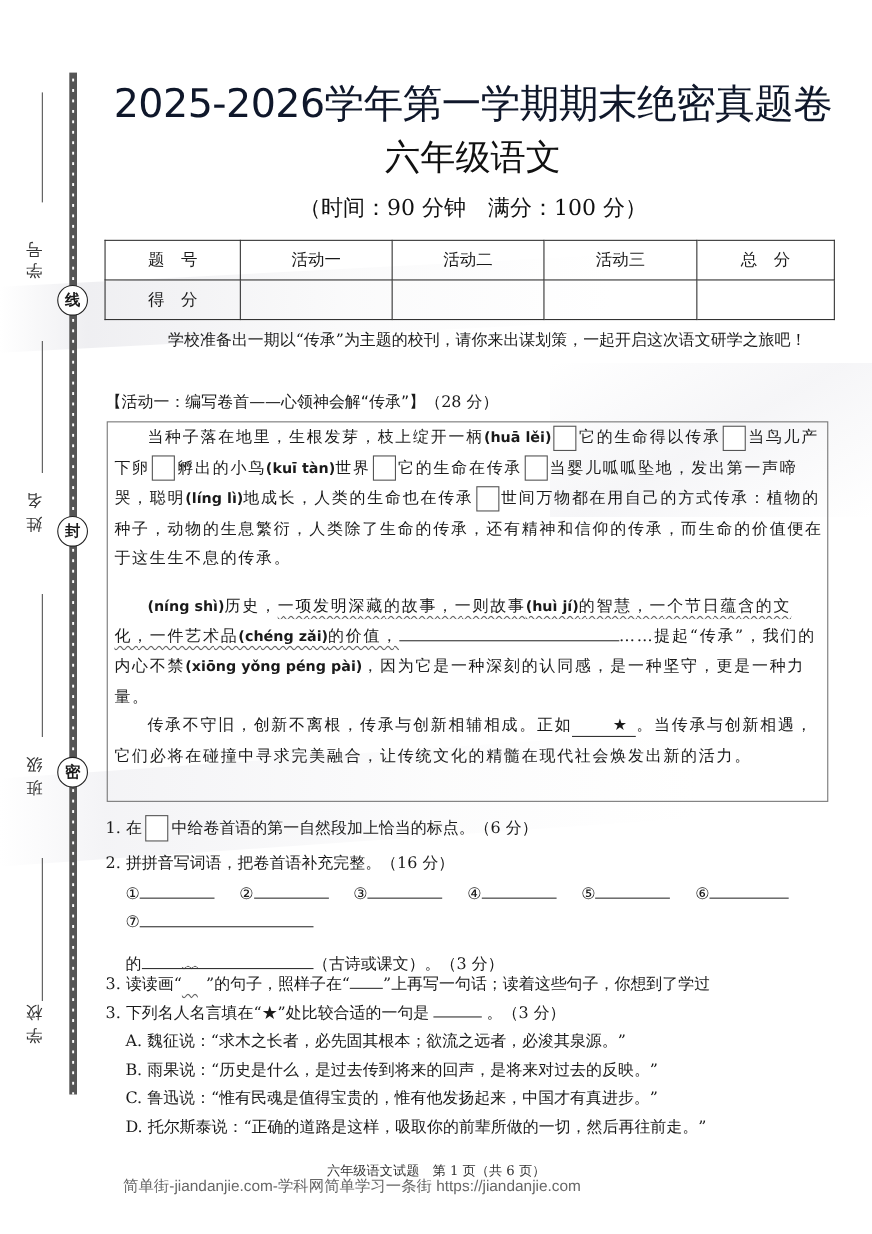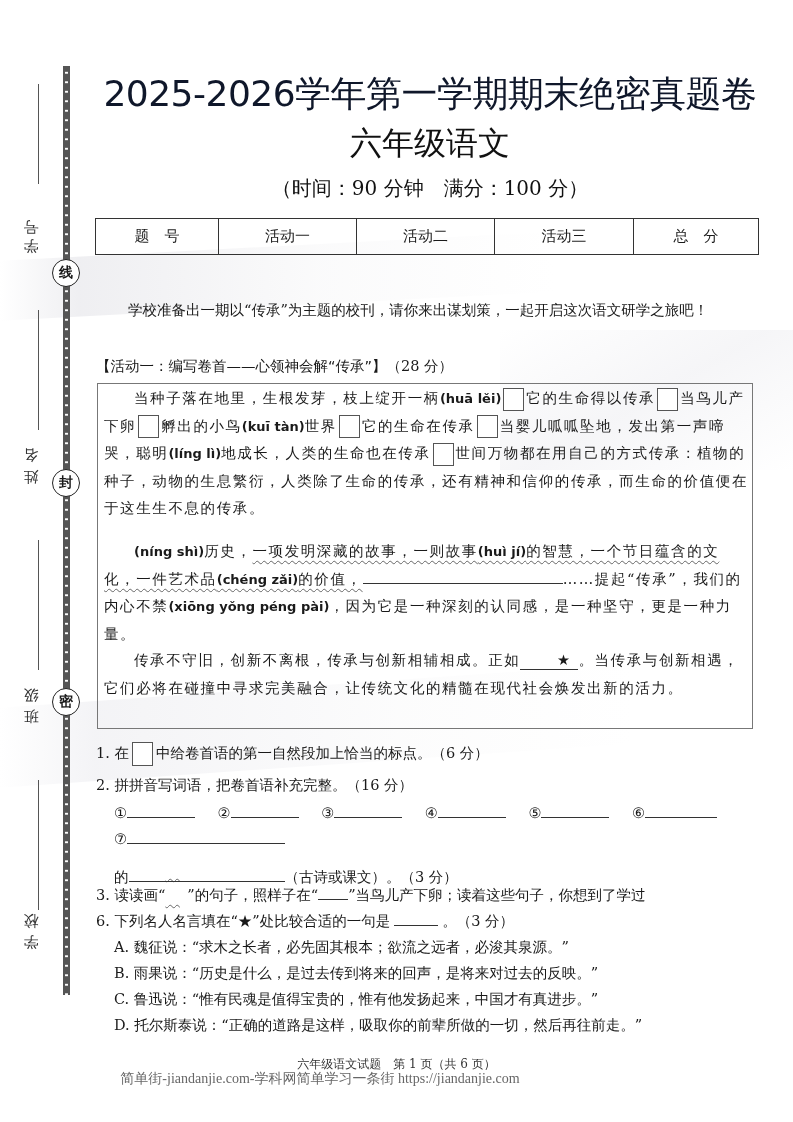--- a/index.html
+++ b/index.html
@@ -19,36 +19,36 @@
   .side-label { position:absolute; left:22px; width:30px; font-size:15px; color:#333; writing-mode:vertical-rl; transform:rotate(180deg); letter-spacing:8px; text-align:center; }
   .side-line { position:absolute; left:38px; width:1px; background:#555; }
 
   .title1 { position:absolute; left:100px; top:70px; width:660px; text-align:center; font-family:"DejaVu Sans","Liberation Sans",sans-serif; font-size:36px; font-weight:normal; letter-spacing:-0.5px; color:#0f172a; }
   .title2 { position:absolute; left:100px; top:122px; width:660px; text-align:center; font-family:"DejaVu Sans","Liberation Sans",sans-serif; font-size:32px; color:#111; }
   .subtitle { position:absolute; left:100px; top:175px; width:660px; text-align:center; font-size:20px; color:#111; }
 
   table.score { position:absolute; left:95px; top:218px; width:664px; border-collapse:collapse; font-family:"DejaVu Sans","Liberation Sans",sans-serif; font-size:15px; }
   table.score td { border:1.5px solid #333; height:33px; text-align:center; }
 
-  .p { position:absolute; font-size:14.5px; line-height:27px; color:#1a1a1a; }
+  .p { position:absolute; font-size:14.5px; line-height:27px; color:#1a1a1a;text-align:center; }
   .intro { left:98px; top:297px; width:660px; text-indent:30px; }
   .act1 { left:96px; top:353px; font-family:"DejaVu Sans","Liberation Sans",sans-serif; font-size:14.5px; }
   .act1 .pts { font-family:"DejaVu Serif",serif; font-weight:normal; }
 
   .passage { position:absolute; left:97px; top:383px; width:654px; height:344px; border:1.5px solid #777; }
   .passage .para { position:absolute; left:6px; width:644px; font-size:14.5px; line-height:27.5px; letter-spacing:1.6px; }
   .box { display:inline-block; width:19px; height:21px; border:1px solid #555; vertical-align:middle; margin:0 2px; background:#fff; }
   .py { font-family:"DejaVu Sans","Liberation Sans",sans-serif; font-size:13px; letter-spacing:0;font-weight:bold; }
   .wavy { text-decoration: underline wavy #666; text-underline-offset:4px; text-decoration-thickness:1px; }
   .blank { display:inline-block; border-bottom:1px solid #333; vertical-align:baseline; height:14px; }
 
   .q { position:absolute; left:96px; font-size:14.5px; line-height:26px; width:665px; }
   .opts { position:absolute; left:114px; font-size:14.5px; line-height:26px; }
   .footer1 { position:absolute; left:0; top:1056px; width:793px; text-align:center; font-size:12px; color:#333; }
-  .footer2 { position:absolute; left:0; top:1070px; width:640px; text-align:center; font-family:Liberation Serif, serif; font-size:14px; color:#666; }
+  .footer2 { position:absolute; left:0; top:1070px; width:640px; text-align:center; font-family:Liberation Sans, sans-serif; font-size:14px; color:#666; }
 </style>
 </head>
 <body>
 
 <div class="wash wash1"></div>
 <div class="wash wash2"></div>
 <div class="wash wash3"></div>
 
 <div class="side-line" style="top:84px;height:100px"></div>
 <div class="side-label" style="top:222px;height:60px">学 号</div>
@@ -70,20 +70,27 @@
 
 <table class="score">
   <tbody>
       <tr>
     <td style="width:120px">题　号</td>
     <td style="width:135px">活动一</td>
     <td style="width:135px">活动二</td>
     <td style="width:136px">活动三</td>
     <td>总　分</td>
   </tr>
+  <tr>
+    <td>得　分</td>
+    <td></td>
+    <td></td>
+    <td></td>
+    <td></td>
+  </tr>
 </tbody>
   </table>
 
 <div class="p intro">学校准备出一期以“传承”为主题的校刊，请你来出谋划策，一起开启这次语文研学之旅吧！</div>
 <div class="p act1"><span>【活动一：编写卷首——心领神会解“传承”】</span><span class="pts">（28 分）</span></div>
 
 <div class="passage">
   <div class="para" style="top:1px;text-indent:30px"><span>当种子落在地里，生根发芽，枝上绽开一柄</span><span class="py">(huā lěi)</span><span class="box"></span><span>它的生命得以传承</span><span class="box"></span><span>当鸟儿产下卵</span><span class="box"></span><span>孵出的小鸟</span><span class="py">(kuī tàn)</span><span>世界</span><span class="box"></span><span>它的生命在传承</span><span class="box"></span><span>当婴儿呱呱坠地，发出第一声啼哭，聪明</span><span class="py">(líng lì)</span><span>地成长，人类的生命也在传承</span><span class="box"></span><span>世间万物都在用自己的方式传承：植物的种子，动物的生息繁衍，人类除了生命的传承，还有精神和信仰的传承，而生命的价值便在于这生生不息的传承。</span></div>
 
   <div class="para" style="top:154px;text-indent:30px"><span class="py">(níng shì)</span><span>历史，</span><span class="wavy">一项发明深藏的故事，一则故事</span><span class="py wavy">(huì jí)</span><span class="wavy">的智慧，一个节日蕴含的文化，一件艺术品</span><span class="py wavy">(chéng zǎi)</span><span class="wavy">的价值，</span><span class="blank" style="width:200px"></span><span>……提起“传承”，我们的内心不禁</span><span class="py">(xiōng yǒng péng pài)</span><span>，因为它是一种深刻的认同感，是一种坚守，更是一种力量。</span></div>
@@ -99,23 +106,23 @@
   <span>②</span><span class="blank" style="width:68px;margin-right:18px"></span>
   <span>③</span><span class="blank" style="width:68px;margin-right:18px"></span>
   <span>④</span><span class="blank" style="width:68px;margin-right:18px"></span>
   <span>⑤</span><span class="blank" style="width:68px;margin-right:18px"></span>
   <span>⑥</span><span class="blank" style="width:72px"></span>
 </div>
 <div class="opts" style="top:826px">
   <span>⑦</span><span class="blank" style="width:158px"></span>
 </div>
 
-<div class="q" style="top:856px"><span>3. 读读画“</span><span class="wavy" style="display:inline-block;width:22px;color:transparent">～～</span><span>”的句子，照样子在“</span><span class="blank" style="width:30px"></span><span>”当鸟儿产下卵；读着这些句子，你想到了学过</span></div>
+<div class="q" style="top:856px"><span>3. 读读画“</span><span class="wavy" style="display:inline-block;width:22px;color:transparent">～～</span><span>”的句子，照样子在“</span><span class="blank" style="width:30px"></span><span>”上再写一句话；读着这些句子，你想到了学过</span></div>
 <div class="q" style="top:864px;left:114px"><span>的</span><span class="blank" style="width:156px"></span><span>（古诗或课文）。（3 分）</span></div>
 
-<div class="q" style="top:908px"><span>6. 下列名人名言填在“★”处比较合适的一句是</span><span class="blank" style="width:44px;margin:0 4px"></span><span>。（3 分）</span></div>
+<div class="q" style="top:908px"><span>3. 下列名人名言填在“★”处比较合适的一句是</span><span class="blank" style="width:44px;margin:0 4px"></span><span>。（3 分）</span></div>
 <div class="opts" style="top:934px">A. 魏征说：“求木之长者，必先固其根本；欲流之远者，必浚其泉源。”</div>
 <div class="opts" style="top:960px">B. 雨果说：“历史是什么，是过去传到将来的回声，是将来对过去的反映。”</div>
 <div class="opts" style="top:986px">C. 鲁迅说：“惟有民魂是值得宝贵的，惟有他发扬起来，中国才有真进步。”</div>
 <div class="opts" style="top:1012px">D. 托尔斯泰说：“正确的道路是这样，吸取你的前辈所做的一切，然后再往前走。”</div>
 
 <div class="footer1">六年级语文试题　第 1 页（共 6 页）</div>
 <div class="footer2">简单街-jiandanjie.com-学科网简单学习一条街 https://jiandanjie.com</div>
 
 </body></html>

